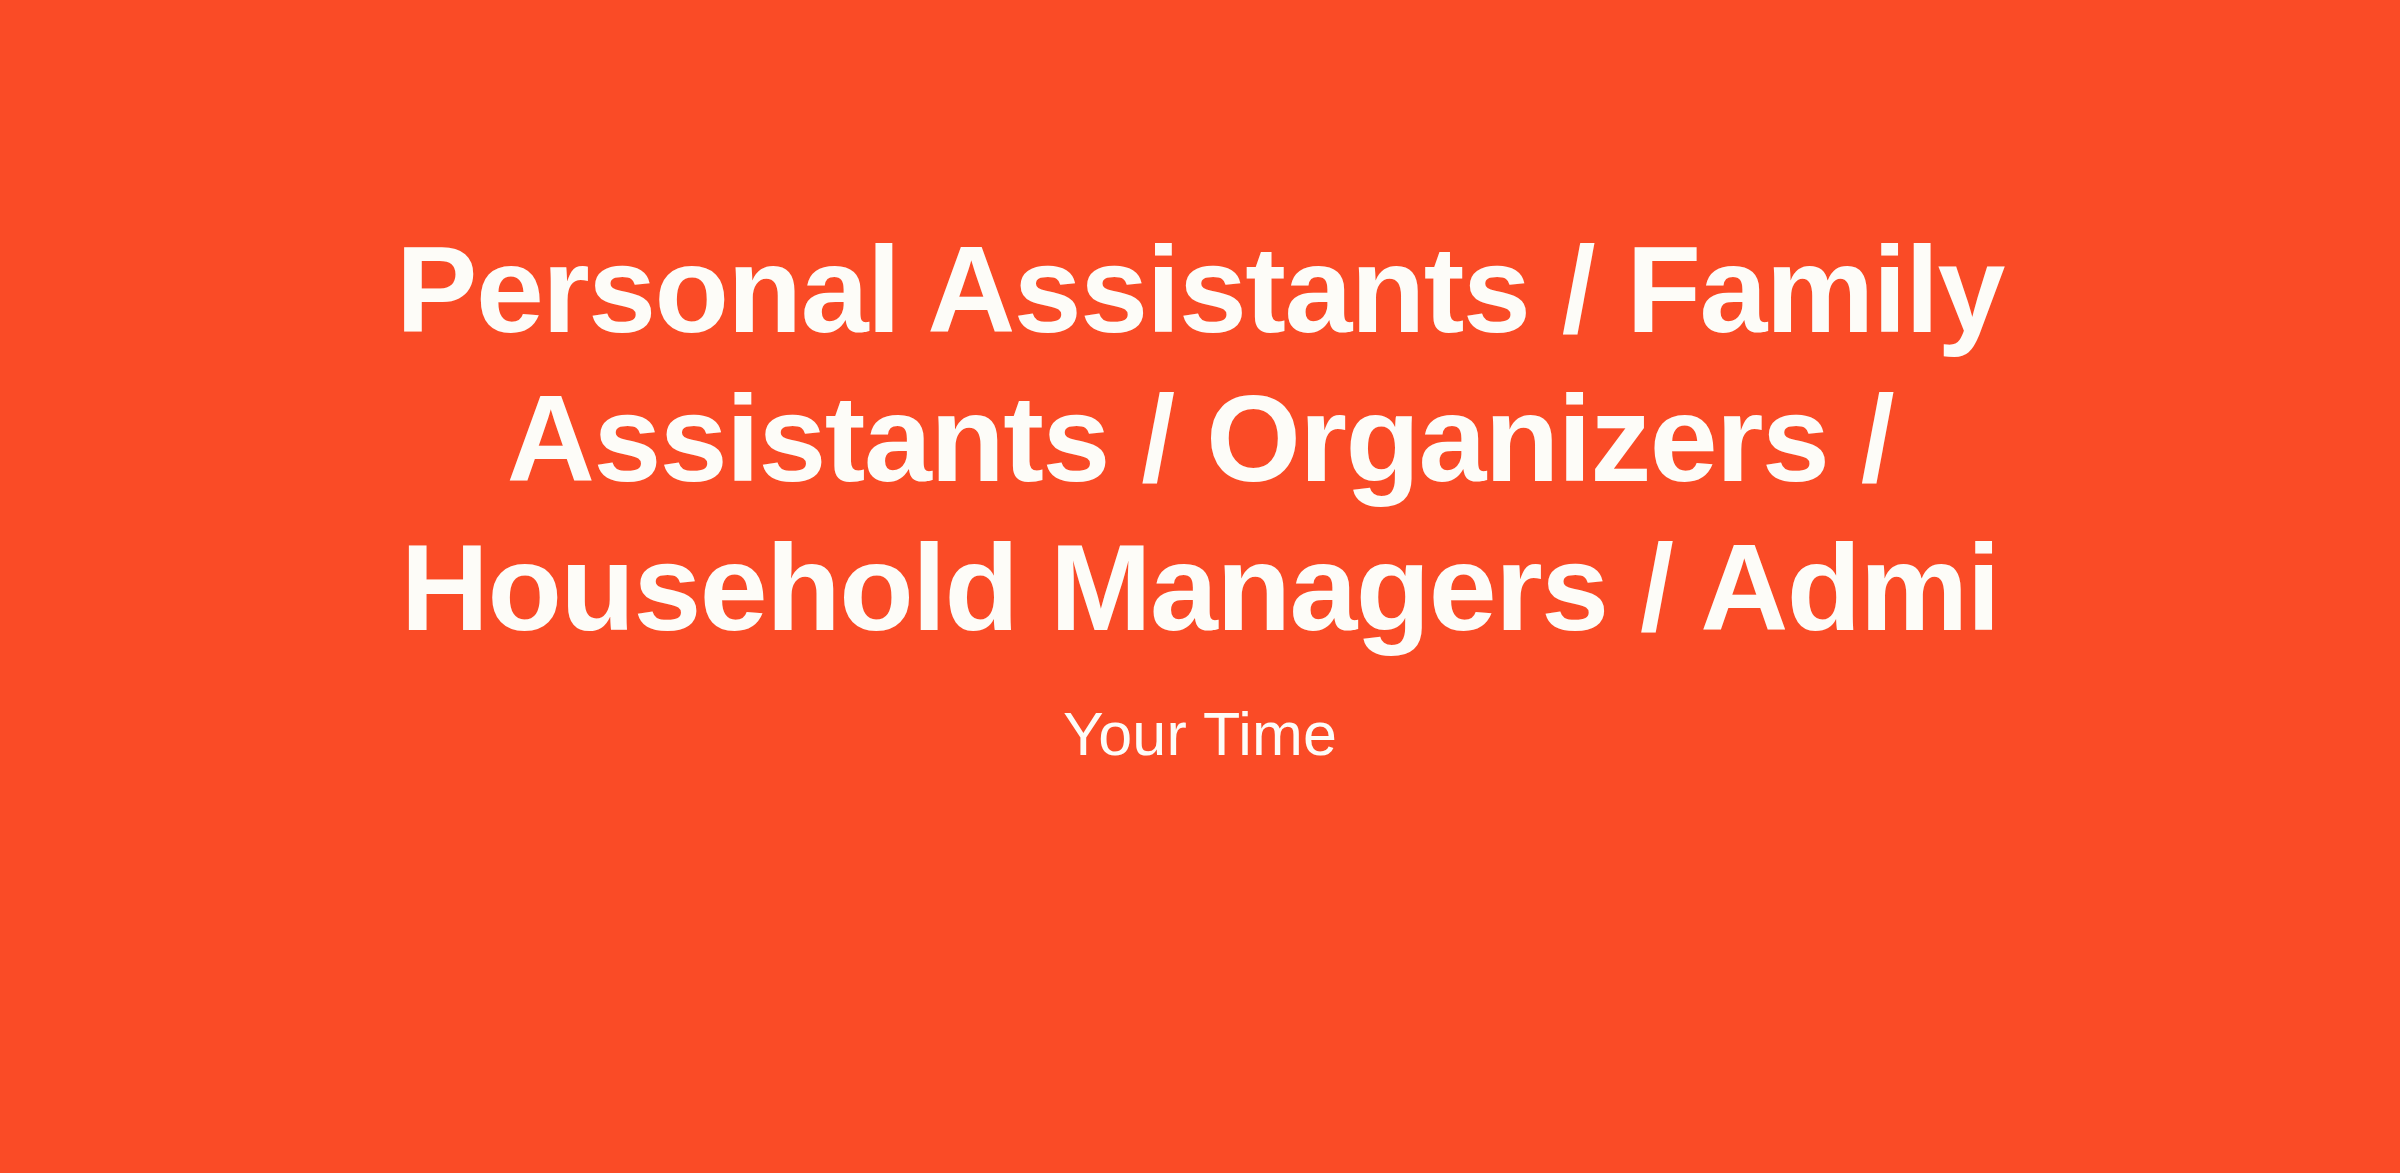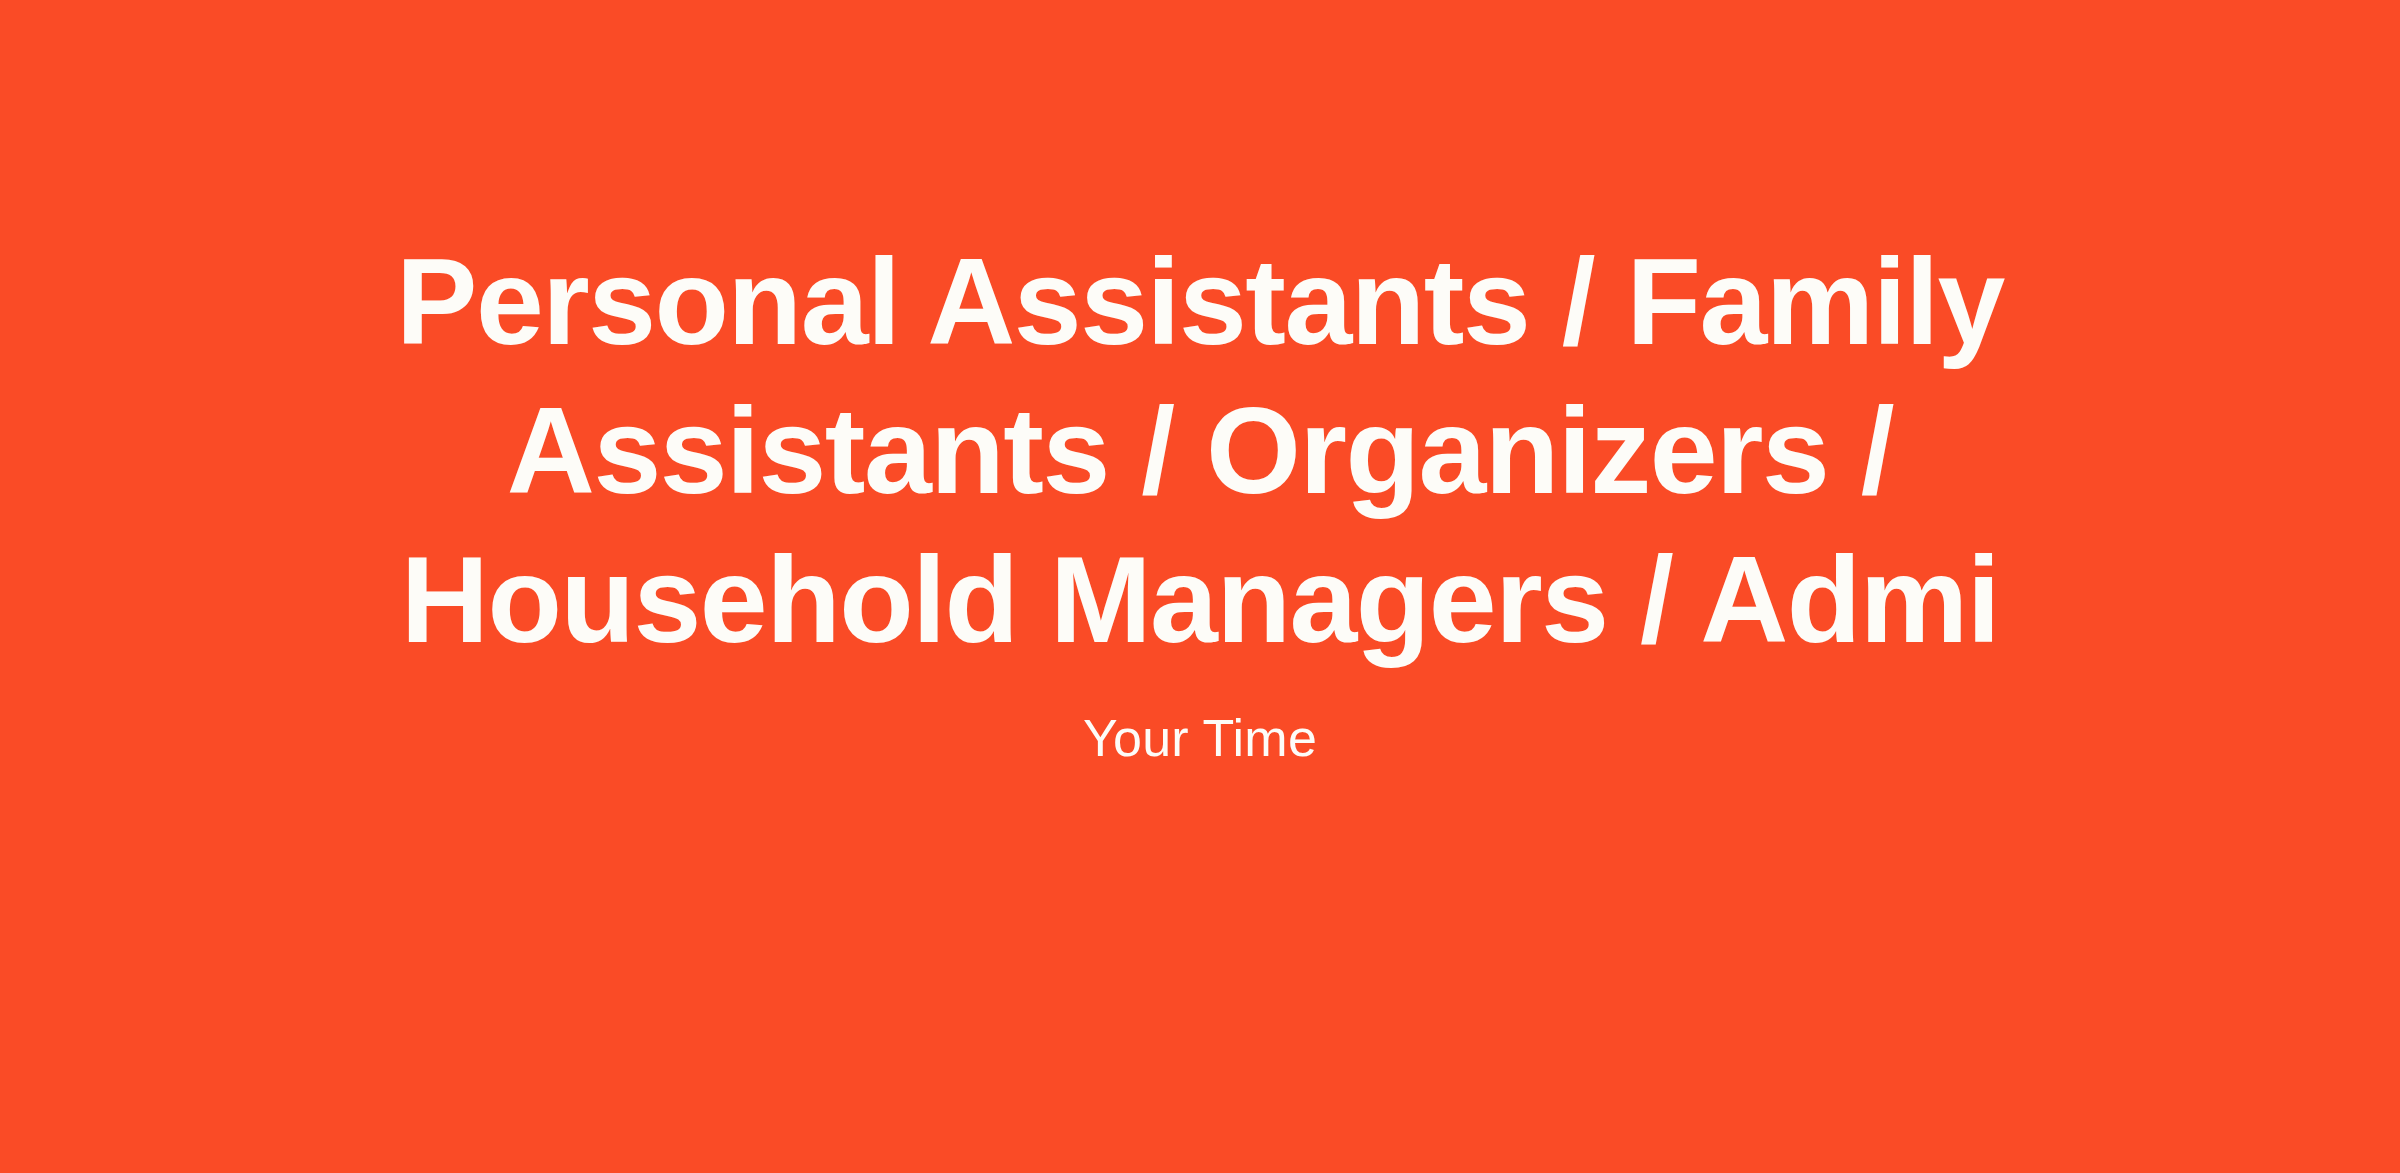--- a/index.html
+++ b/index.html
@@ -23,44 +23,44 @@
     background: #fa4b26;
     display: flex;
     flex-direction: column;
     align-items: center;
     justify-content: flex-start;
   }
 
   #content {
     position: absolute;
     left: 50%;
-    top: 228px;
+    top: 216px;
     transform: translateX(-50%);
     width: 1800px;
     display: flex;
     flex-direction: column;
     align-items: center;
   }
 
   #headline {
     font-family: "Liberation Sans", sans-serif;
     font-size: 122px;
     font-weight: 700;
     line-height: 149px;
     letter-spacing: -1.5px;
     color: #fdfcf8;
     text-align: center;
     width: 1700px;
     word-wrap: break-word;
   }
 
   #subtitle {
-    margin-top: 27px;
+    margin-top: 35px;
     font-family: "Liberation Sans", sans-serif;
-    font-size: 52px;
+    font-size: 61px;
     font-weight: 400;
     line-height: 72px;
     letter-spacing: 0.2px;
     color: #fdfcf8;
     text-align: center;
   }
 </style>
 </head>
 <body>
 

